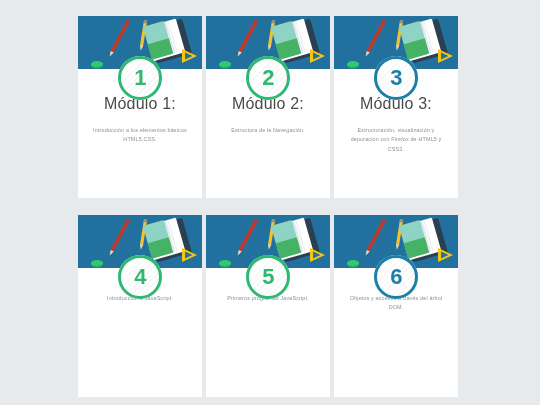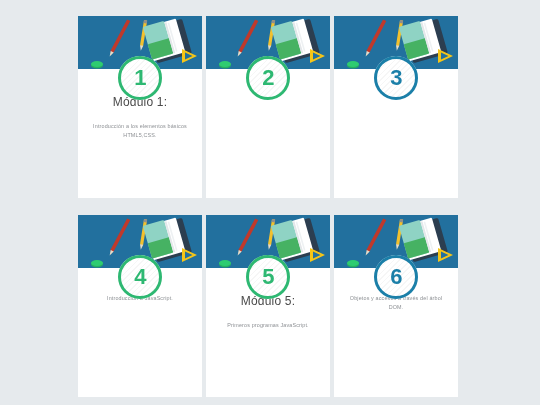--- a/index.html
+++ b/index.html
@@ -92,21 +92,21 @@
   .badge.green { color: #2eb872; }
   .badge.blue  { color: #1b7fa8; }
 
   
   .card-body {
     padding: 26px 9px 10px;
     text-align: center;
   }
 
   .card-title {
-    font-size: 12px;
+    font-size: 16px;
     font-weight: 400;
     color: #4a4a4a;
     letter-spacing: 0.2px;
     margin-bottom: 13px;
   }
 
   .card-desc {
     font-size: 5.4px;
     line-height: 1.75;
     color: #8d9094;
@@ -201,20 +201,24 @@
           <ellipse cx="19" cy="48" rx="6" ry="3" fill="#2ecc71"></ellipse>
         </g>
       </svg>
     </div>
 
     <div class="badge green">
       <span class="badge-ring"></span>
       <span class="badge-num">2</span>
     </div>
 
+    <div class="card-body">
+      <div class="card-title">Módulo 2:</div>
+      <div class="card-desc">Estructura de la Navegación.</div>
+    </div>
   </div>
 
   <div class="card">
     <div class="card-header">
       <svg viewBox="0 0 124 53" preserveAspectRatio="none">
         <rect x="0" y="0" width="124" height="53" fill="#22709e"></rect>
 
         <g>
           <rect x="40.5" y="2" width="3.6" height="36" rx="0.6" fill="#c0392b" transform="rotate(28 42 20)"></rect>
           <polygon points="40.8,37.5 44.2,37.5 42.5,43 " fill="#e8dcc8" transform="rotate(28 42 20)"></polygon>
@@ -245,20 +249,24 @@
           <ellipse cx="19" cy="48" rx="6" ry="3" fill="#2ecc71"></ellipse>
         </g>
       </svg>
     </div>
 
     <div class="badge blue">
       <span class="badge-ring"></span>
       <span class="badge-num">3</span>
     </div>
 
+    <div class="card-body">
+      <div class="card-title">Módulo 3:</div>
+      <div class="card-desc">Estructuración, visualización y depuración con Firefox de HTML5 y CSS3.</div>
+    </div>
   </div>
 
   <div class="card">
     <div class="card-header">
       <svg viewBox="0 0 124 53" preserveAspectRatio="none">
         <rect x="0" y="0" width="124" height="53" fill="#22709e"></rect>
 
         <g>
           <rect x="40.5" y="2" width="3.6" height="36" rx="0.6" fill="#c0392b" transform="rotate(28 42 20)"></rect>
           <polygon points="40.8,37.5 44.2,37.5 42.5,43 " fill="#e8dcc8" transform="rotate(28 42 20)"></polygon>
@@ -337,21 +345,20 @@
         </g>
       </svg>
     </div>
 
     <div class="badge green">
       <span class="badge-ring"></span>
       <span class="badge-num">5</span>
     </div>
 
     <div class="card-body">
-      <div class="card-title">Módulo 5:</div>
       <div class="card-desc">Primeros programas JavaScript.</div>
     </div>
   </div>
 
   <div class="card">
     <div class="card-header">
       <svg viewBox="0 0 124 53" preserveAspectRatio="none">
         <rect x="0" y="0" width="124" height="53" fill="#22709e"></rect>
 
         <g>

